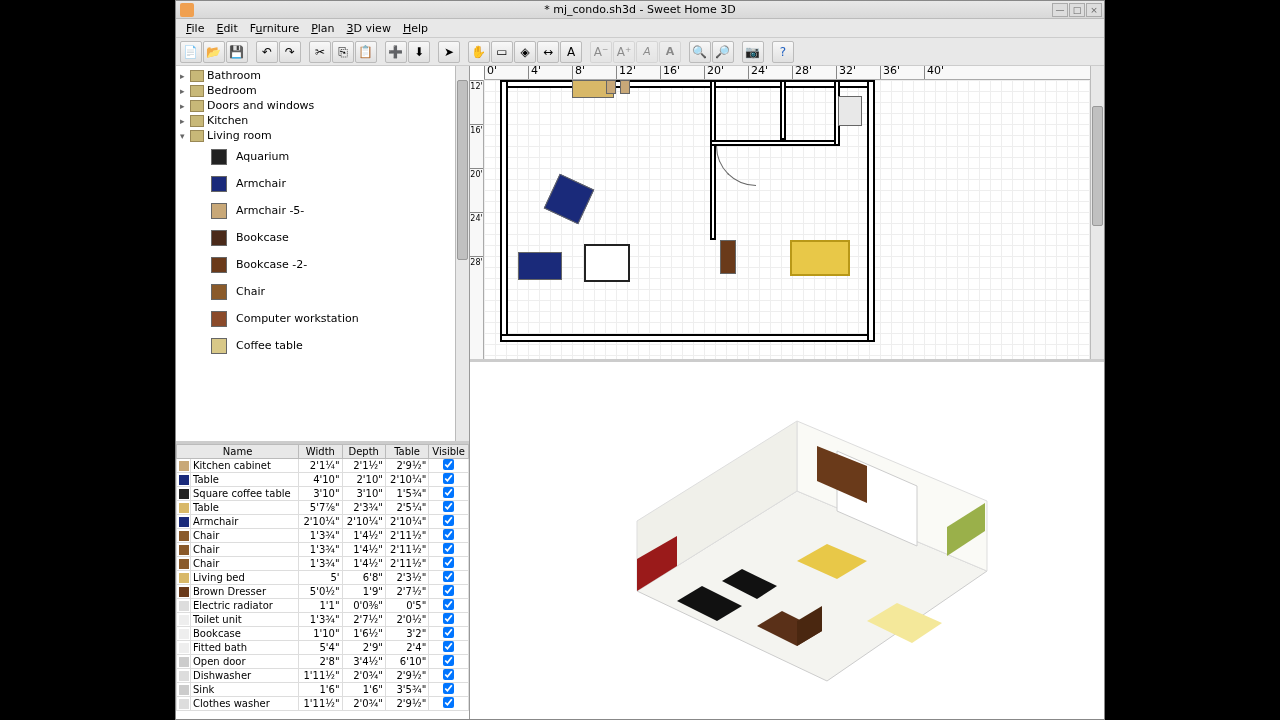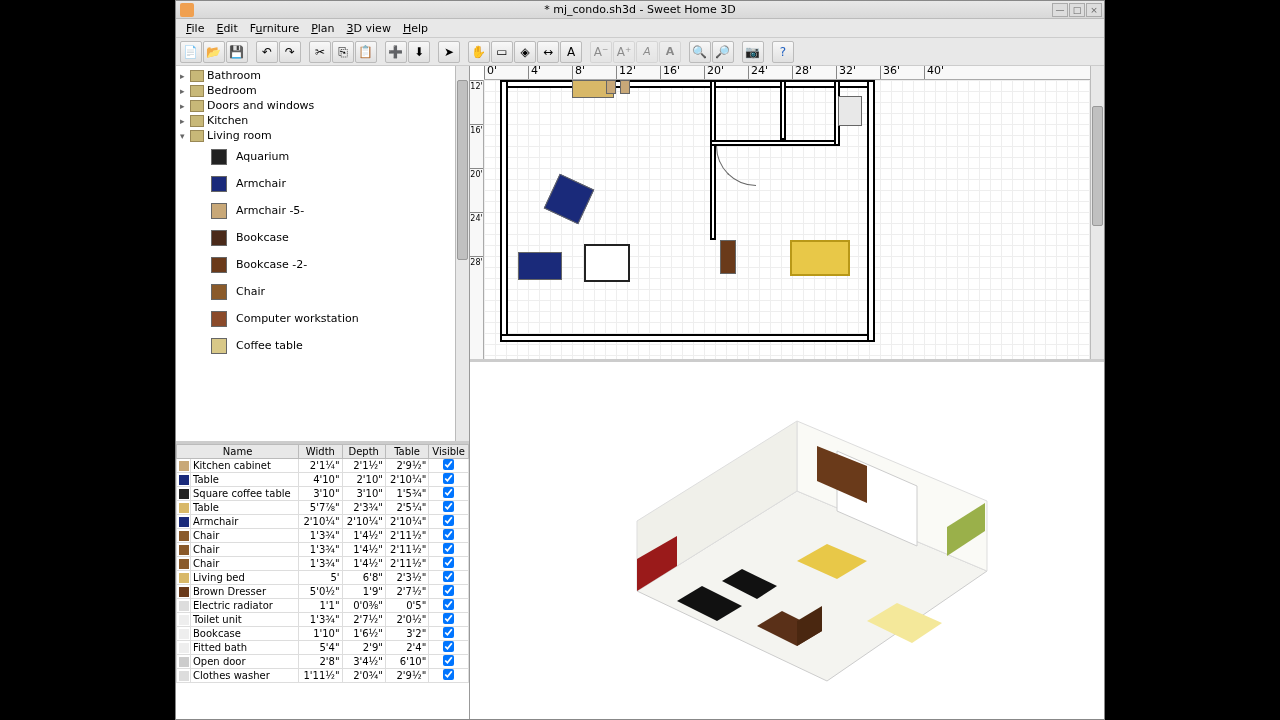--- a/index.html
+++ b/index.html
@@ -351,20 +351,40 @@
                 <td>Open door</td>
                 <td class="num">2'8"</td>
                 <td class="num">3'4½"</td>
                 <td class="num">6'10"</td>
                 <td class="chk"><input type="checkbox" checked="" style=""></td>
               </tr>
               <tr>
                 <td class="ic">
                   <div class="ic-box" style="background:#ddd"></div>
                 </td>
+                <td>Dishwasher</td>
+                <td class="num">1'11½"</td>
+                <td class="num">2'0¾"</td>
+                <td class="num">2'9½"</td>
+                <td class="chk"><input type="checkbox" checked="" style=""></td>
+              </tr>
+              <tr>
+                <td class="ic">
+                  <div class="ic-box" style="background:#ccc"></div>
+                </td>
+                <td>Sink</td>
+                <td class="num">1'6"</td>
+                <td class="num">1'6"</td>
+                <td class="num">3'5¾"</td>
+                <td class="chk"><input type="checkbox" checked="" style=""></td>
+              </tr>
+              <tr>
+                <td class="ic">
+                  <div class="ic-box" style="background:#ddd"></div>
+                </td>
                 <td>Clothes washer</td>
                 <td class="num">1'11½"</td>
                 <td class="num">2'0¾"</td>
                 <td class="num">2'9½"</td>
                 <td class="chk"><input type="checkbox" checked="" style=""></td>
               </tr>
             </tbody>
           </table>
       </div>
     </div>

